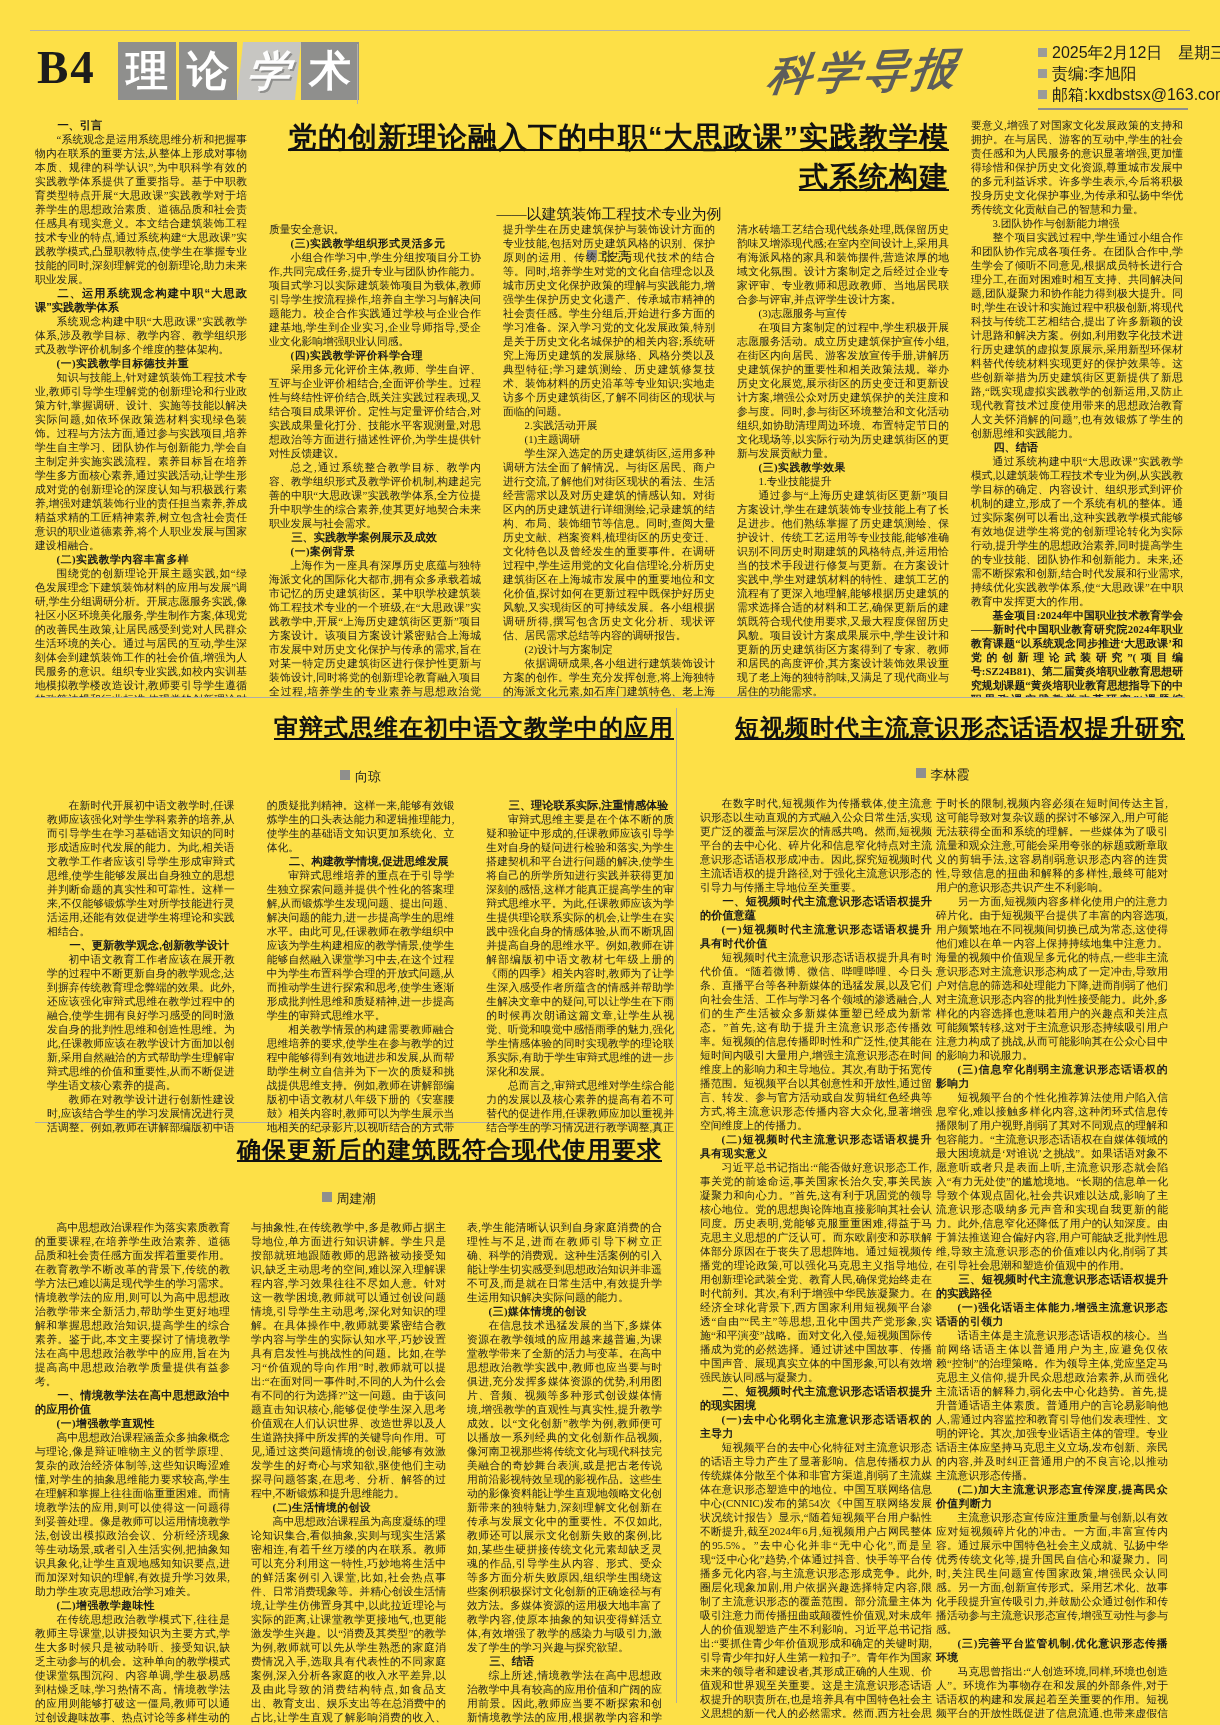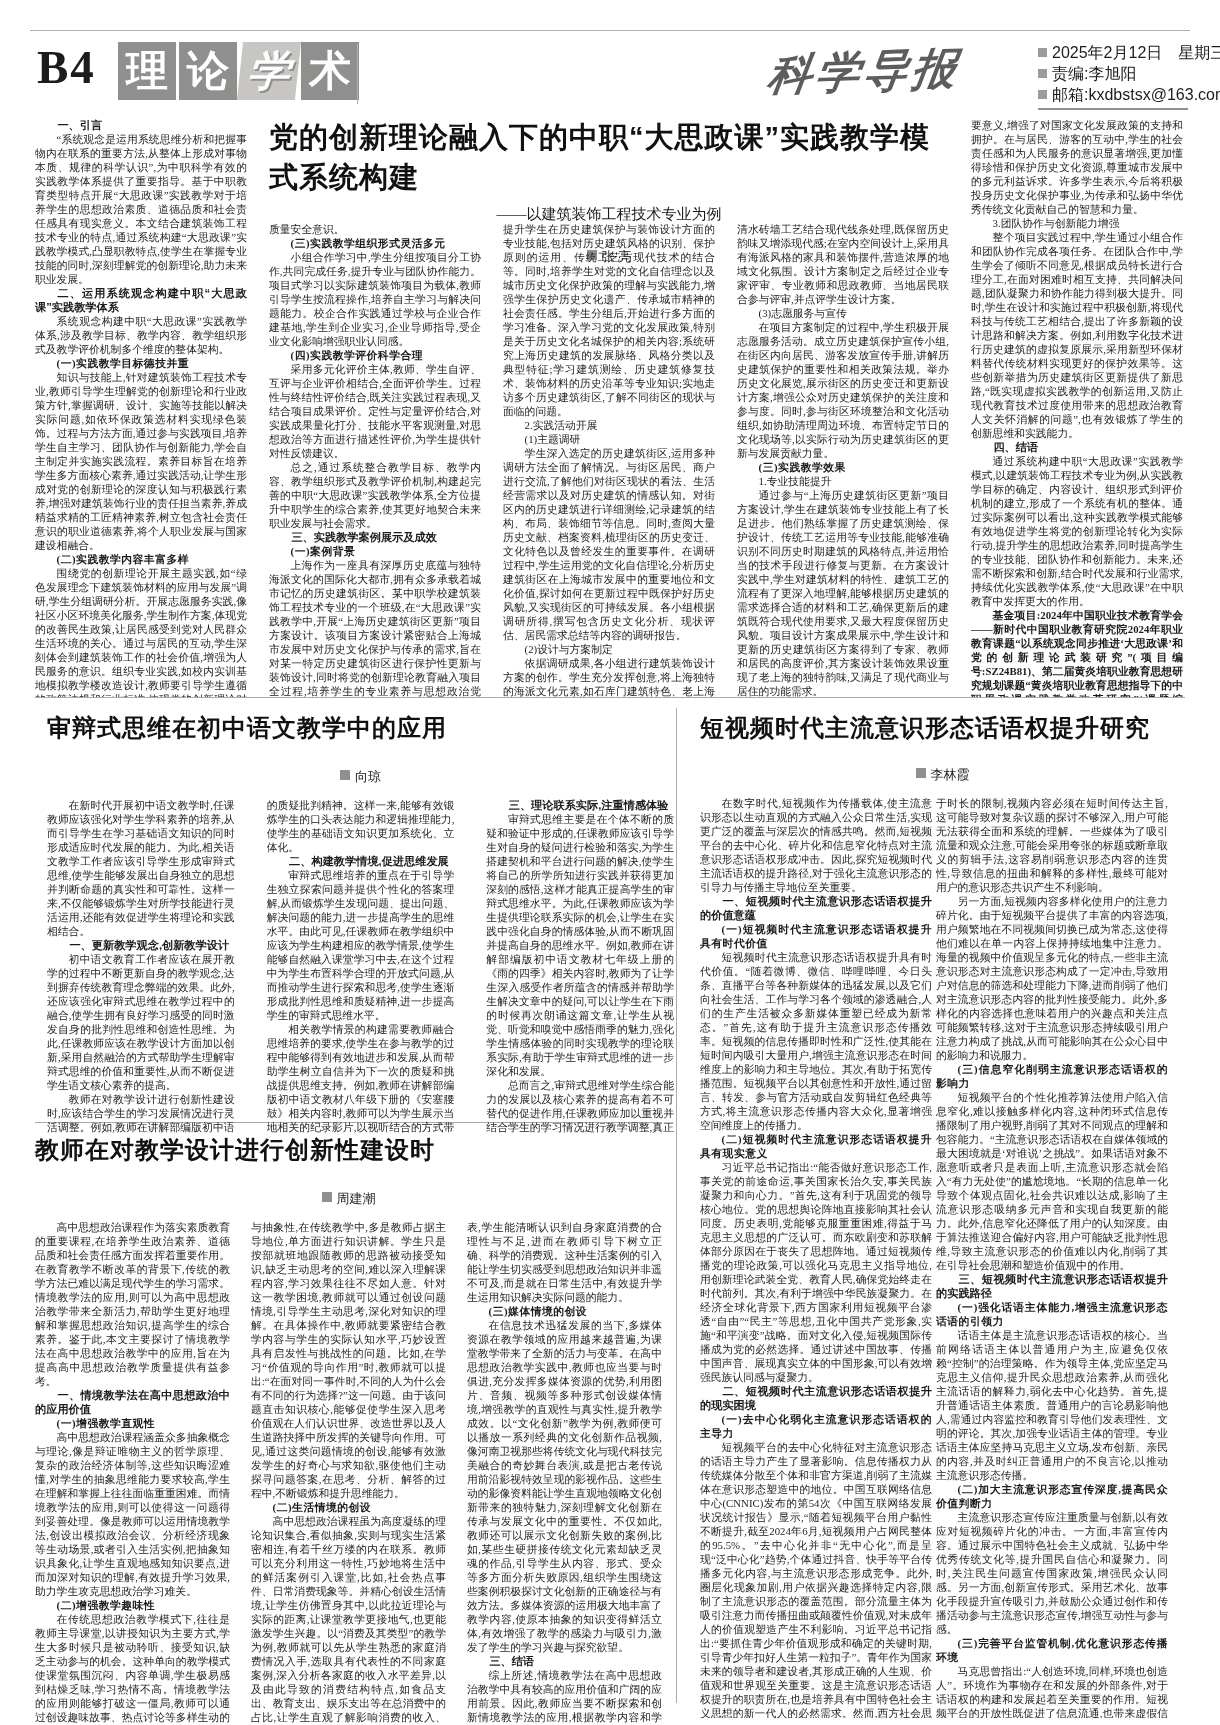--- a/index.html
+++ b/index.html
@@ -1,19 +1,19 @@
 <!DOCTYPE html>
 <html><head>
 <meta charset="utf-8">
 <style>
   * { margin:0; padding:0; box-sizing:border-box; }
   html,body { background:#dddbd6; }
   #page {
     position:relative; width:1220px; height:1725px; margin:0 auto;
-    background:#ffffff; color:#1c1c1c; overflow:hidden;
+    background:#fde047; color:#1c1c1c; overflow:hidden;
     font-family:"Liberation Serif","DejaVu Serif",serif;
   }
   
   .top-rule { position:absolute; left:30px; right:30px; top:30px; height:1px; background:#b3b1ad; }
   #edition { position:absolute; left:37px; top:40px; font-size:47px; font-weight:bold; font-family:"Liberation Serif",serif; letter-spacing:2px; }
   #tiles { position:absolute; left:118px; top:42px; display:flex; gap:3px; }
   .tile { width:58px; height:58px; background:#8f8f8d; color:#ffffff; font-family:"Liberation Sans","DejaVu Sans",sans-serif;
           font-weight:bold; font-size:42px; line-height:58px; text-align:center; }
   .tile.light { background:#c7c6c2; color:#fdfdfd; font-style:italic; text-shadow:2px 2px 0 #8f8f8d; transform:skewX(-6deg); }
   .tiles-rule { position:absolute; left:357px; top:44px; width:1px; height:60px; background:#b3b1ad; }
@@ -25,21 +25,21 @@
   .sq { display:inline-block; width:9px; height:9px; background:#9b9b98; margin-right:5px; vertical-align:1px; }
   .sq.sm { width:10px; height:10px; background:#8f8f8d; }
   
   .col { text-align:justify; overflow:hidden; }
   .col p { font-size:10.8px; line-height:14px; text-indent:2em; }
   .col p.b-pc { text-indent:0; }
   .col p.b-h2 { font-family:"Liberation Sans","DejaVu Sans",sans-serif; font-weight:bold; font-size:11.2px; }
   .col p.b-h3 { font-weight:bold; letter-spacing:0.5px; }
   .col p.b-fund { font-weight:bold; }
   .byline { text-align:center; font-size:13px; font-family:"Liberation Sans","DejaVu Sans",sans-serif; }
-  .headline { text-align:left; font-family:"Liberation Sans","DejaVu Sans",sans-serif; font-weight:bold; color:#111; }
+  .headline { text-align:right; font-family:"Liberation Sans","DejaVu Sans",sans-serif; font-weight:bold; color:#111;text-decoration:underline; }
   
   #a1 { position:absolute; left:35px; top:118px; width:1150px; height:580px; display:flex; gap:22px; }
   #a1 .acol { width:212px; height:580px; }
   #a1-mid { width:680px; }
   #a1-head { height:96px; }
   #a1-title { font-size:29px; letter-spacing:1px; }
   #a1-sub { text-align:center; font-size:15px; margin-top:7px; }
   #a1-byline { margin-top:24px; }
   #a1-cols { margin-top:8px; display:flex; gap:22px; }
   #a1-cols .acol { height:476px; }
@@ -195,21 +195,21 @@
           <p class="b-p">话语主体是主流意识形态话语权的核心。当前网络话语主体以普通用户为主,应避免仅依赖“控制”的治理策略。作为领导主体,党应坚定马克思主义信仰,提升民众思想政治素养,从而强化主流话语的解释力,弱化去中心化趋势。首先,提升普通话语主体素质。普通用户的言论易影响他人,需通过内容监控和教育引导他们发表理性、文明的评论。其次,加强专业话语主体的管理。专业话语主体应坚持马克思主义立场,发布创新、亲民的内容,并及时纠正普通用户的不良言论,以推动主流意识形态传播。</p>
           <p class="b-h3">(二)加大主流意识形态宣传深度,提高民众价值判断力</p>
           <p class="b-p">主流意识形态宣传应注重质量与创新,以有效应对短视频碎片化的冲击。一方面,丰富宣传内容。通过展示中国特色社会主义成就、弘扬中华优秀传统文化等,提升国民自信心和凝聚力。同时,关注民生问题宣传国家政策,增强民众认同感。另一方面,创新宣传形式。采用艺术化、故事化手段提升宣传吸引力,并鼓励公众通过创作和传播活动参与主流意识形态宣传,增强互动性与参与感。</p>
           <p class="b-h3">(三)完善平台监管机制,优化意识形态传播环境</p>
           <p class="b-p">马克思曾指出:“人创造环境,同样,环境也创造人”。环境作为事物存在和发展的外部条件,对于话语权的构建和发展起着至关重要的作用。短视频平台的开放性既促进了信息流通,也带来虚假信息、低俗内容的隐忧。完善监管机制对于维护主流意识形态至关重要。一是优化平台算法与技术投入。通过优化算法,精准推送符合社会主义核心价值观的内容,并利用人工智能筛选有害信息,营造健康的网络环境。二是完善法律法规,为监管提供保障。习近平总书记指出:“要加快网络立法进程,完善依法监管措施,化解网络风险”。通过制定和完善网络法规,加强执法力度与执法队伍建设,可有效应对短视频领域的挑战,推动网络文明建设深入发展。</p>
         </div>
     </div>
   </div>
 
   <div id="a4">
-    <div id="a4-title" class="headline">教师在对教学设计进行创新性建设时</div>
+    <div id="a4-title" class="headline">确保更新后的建筑既符合现代使用要求</div>
     <div class="byline"><span class="sq sm"></span><span>周建潮</span></div>
     <div id="a4-cols">
       <div class="col acol">
           <p class="b-p">高中思想政治课程作为落实素质教育的重要课程,在培养学生政治素养、道德品质和社会责任感方面发挥着重要作用。在教育教学不断改革的背景下,传统的教学方法已难以满足现代学生的学习需求。情境教学法的应用,则可以为高中思想政治教学带来全新活力,帮助学生更好地理解和掌握思想政治知识,提高学生的综合素养。鉴于此,本文主要探讨了情境教学法在高中思想政治教学中的应用,旨在为提高高中思想政治教学质量提供有益参考。</p>
           <p class="b-h2">一、情境教学法在高中思想政治中的应用价值</p>
           <p class="b-h3">(一)增强教学直观性</p>
           <p class="b-p">高中思想政治课程涵盖众多抽象概念与理论,像是辩证唯物主义的哲学原理、复杂的政治经济体制等,这些知识晦涩难懂,对学生的抽象思维能力要求较高,学生在理解和掌握上往往面临重重困难。而情境教学法的应用,则可以使得这一问题得到妥善处理。像是教师可以运用情境教学法,创设出模拟政治会议、分析经济现象等生动场景,或者引入生活实例,把抽象知识具象化,让学生直观地感知知识要点,进而加深对知识的理解,有效提升学习效果,助力学生攻克思想政治学习难关。</p>
           <p class="b-h3">(二)增强教学趣味性</p>
           <p class="b-p">在传统思想政治教学模式下,往往是教师主导课堂,以讲授知识为主要方式,学生大多时候只是被动聆听、接受知识,缺乏主动参与的机会。这种单向的教学模式使课堂氛围沉闷、内容单调,学生极易感到枯燥乏味,学习热情不高。情境教学法的应用则能够打破这一僵局,教师可以通过创设趣味故事、热点讨论等多样生动的情境,充分调动学生的好奇心,激发其学习兴趣与积极性。</p>
         </div>

